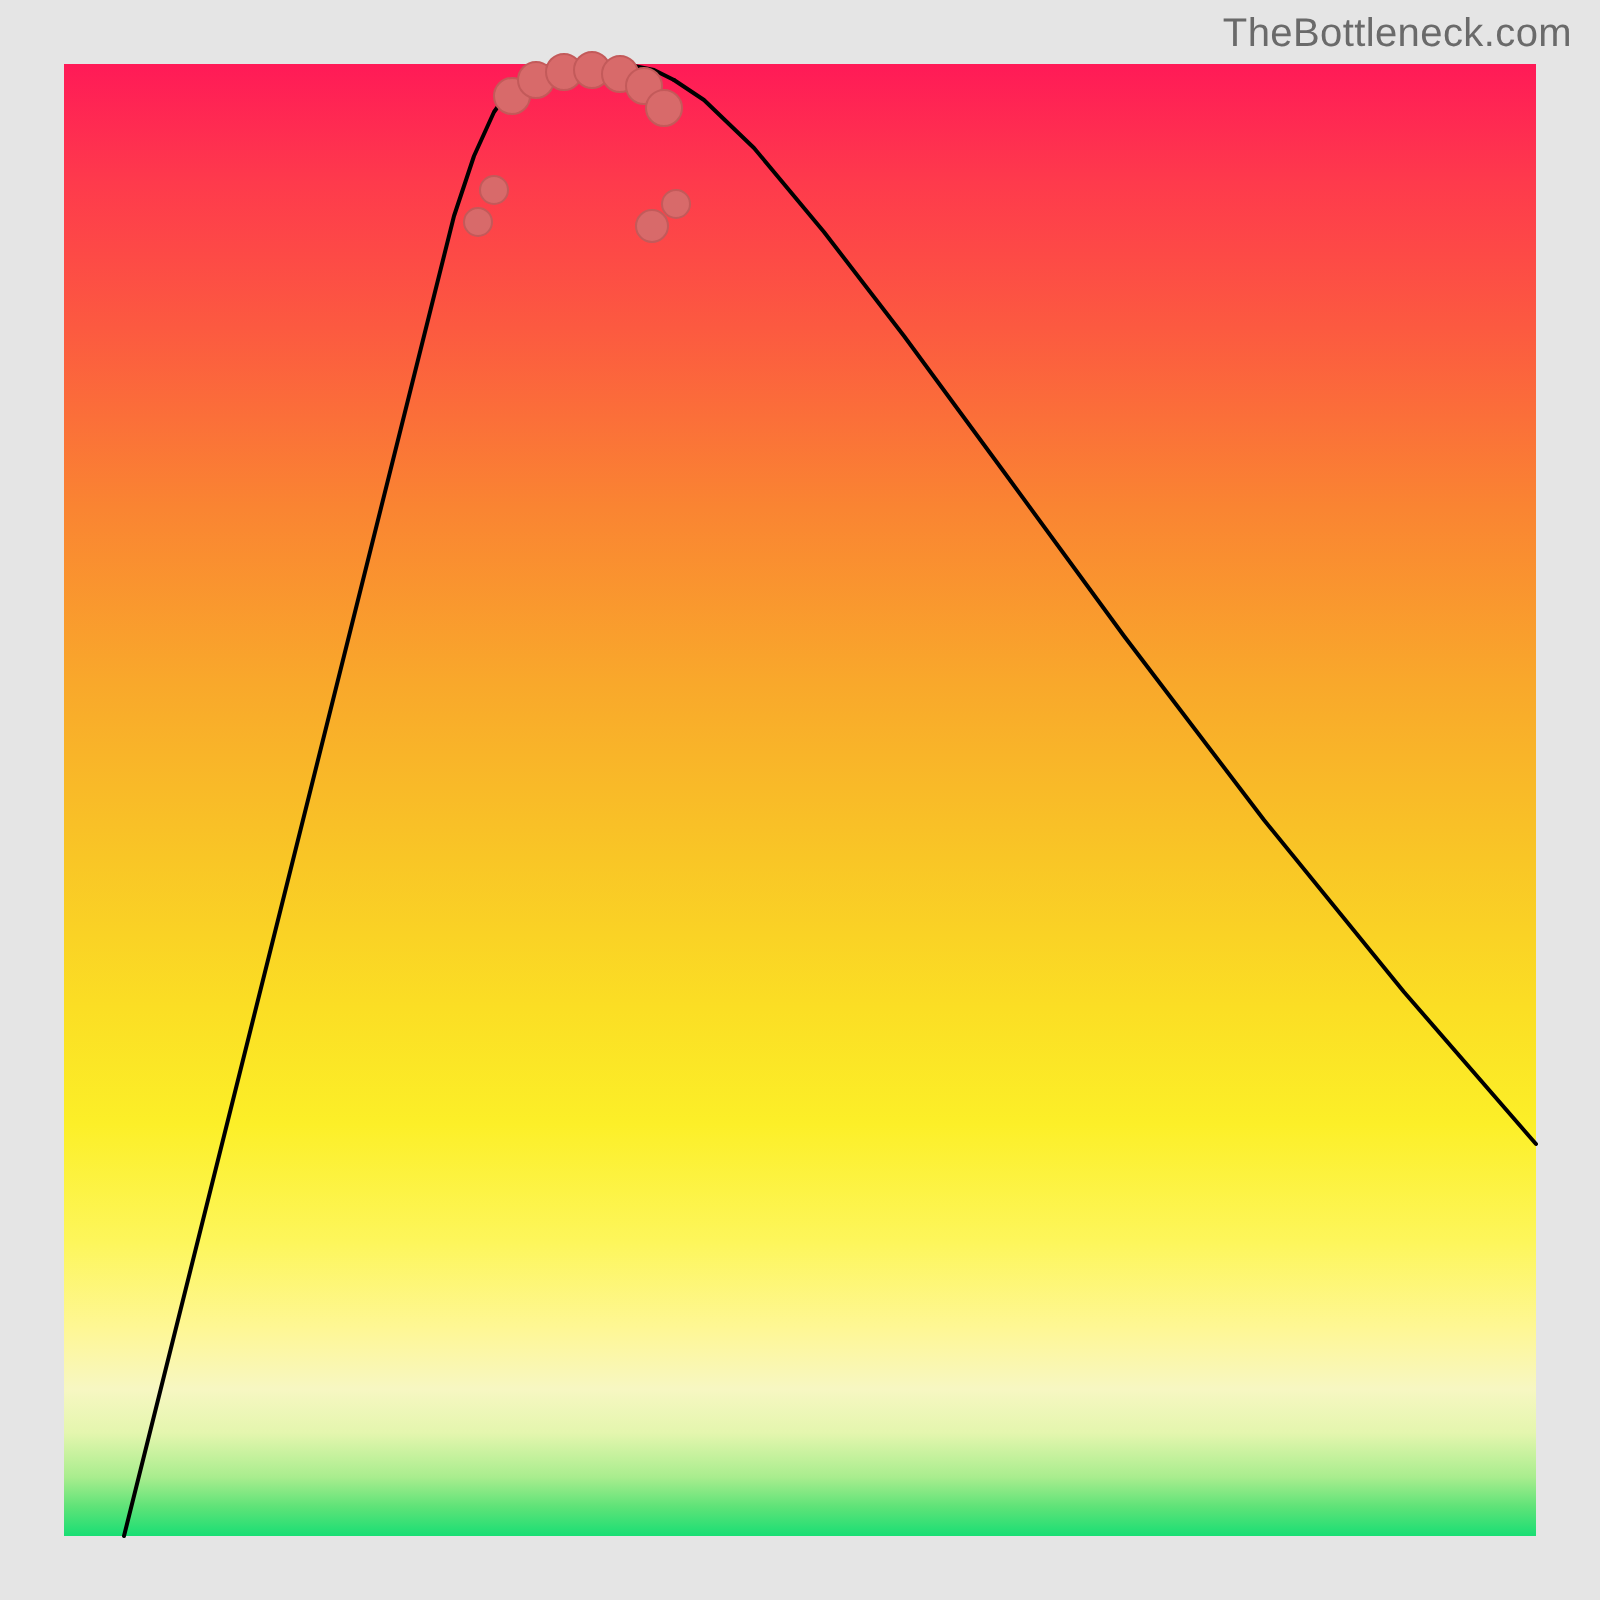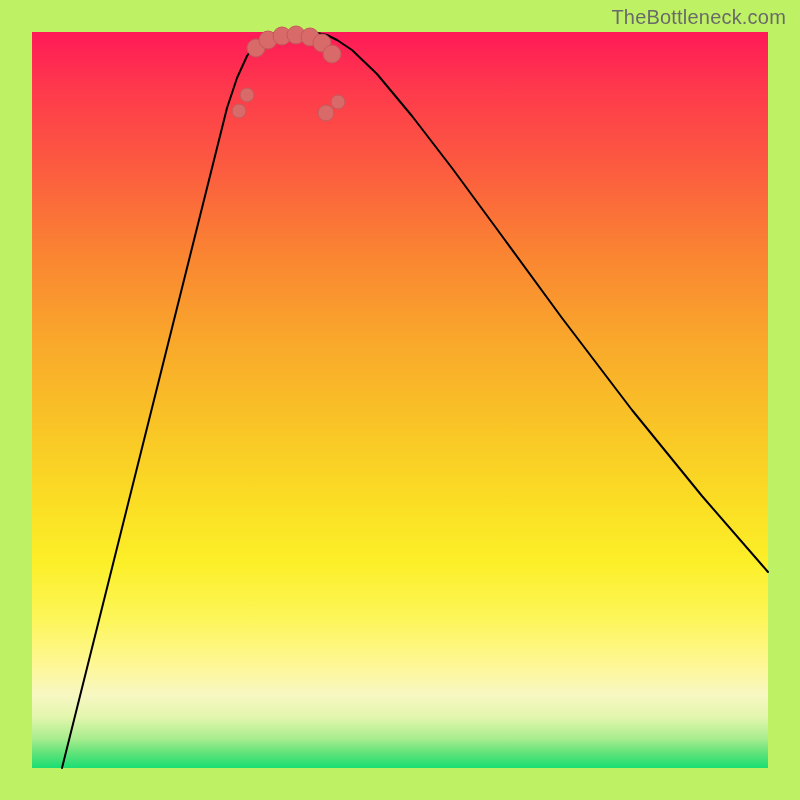--- a/index.html
+++ b/index.html
@@ -8,21 +8,21 @@
     width: 800px;
     height: 800px;
     background: #000;
     overflow: hidden;
     font-family: Arial, Helvetica, sans-serif;
   }
   .stage {
     position: relative;
     width: 800px;
     height: 800px;
-    background: #bef264;
+    background: #e5e5e5;
   }
   .watermark {
     position: absolute;
     top: 6px;
     right: 14px;
     color: #6a6a6a;
     font-size: 20px;
     font-weight: 400;
     letter-spacing: 0.2px;
     z-index: 50;

